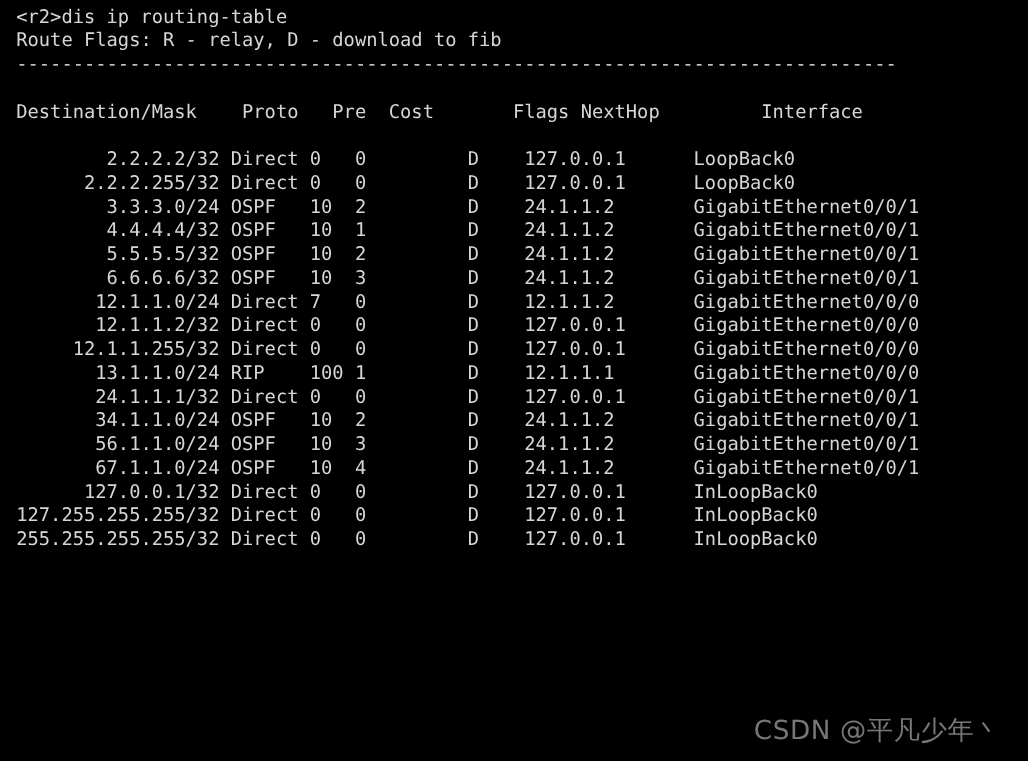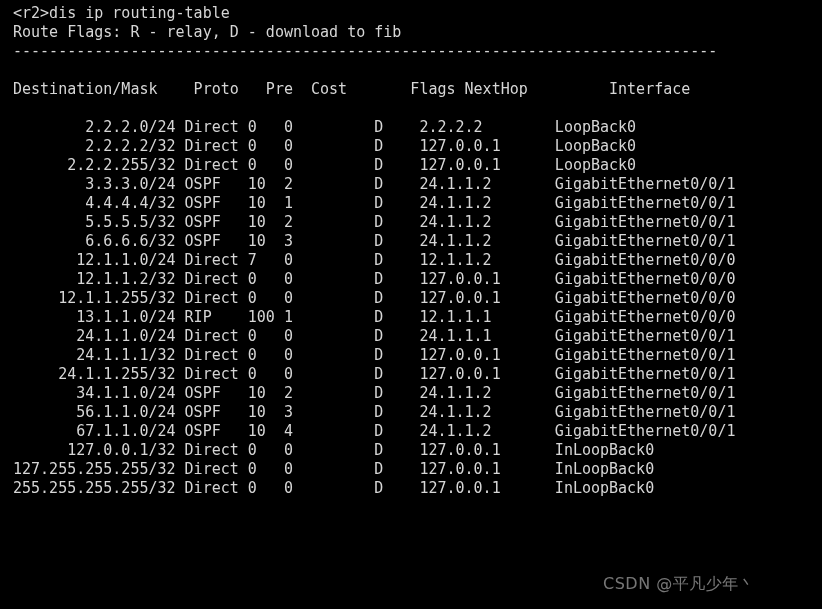--- a/index.html
+++ b/index.html
@@ -44,55 +44,52 @@
     font-size: 15px;
     line-height: 19px;
     color: #d6d6d6;
     overflow: hidden;
   }
   #watermark {
     position: absolute;
     left: 603px;
     top: 572px;
     font-family: "DejaVu Sans", "Liberation Sans", sans-serif;
-    font-size: 16px;
+    font-size: 21px;
     line-height: 24px;
     color: rgba(215, 215, 215, 0.55);
     white-space: nowrap;
     pointer-events: none;
     letter-spacing: 0.5px;
   }
 </style>
 </head>
 <body>
 
 <div id="terminal">
 
   <div class="line">&lt;r2&gt;dis ip routing-table</div>
   <div class="line">Route Flags: R - relay, D - download to fib</div>
   <div class="rule">------------------------------------------------------------------------------</div>
   <div class="line blank"></div>
   <div class="line">Destination/Mask    Proto   Pre  Cost       Flags NextHop         Interface</div>
   <div class="line blank"></div>
 
   <div id="route-rows">
-      <div class="line">        2.2.2.0/24 Direct 0   0         D    2.2.2.2        LoopBack0</div>
       <div class="line">        2.2.2.2/32 Direct 0   0         D    127.0.0.1      LoopBack0</div>
       <div class="line">      2.2.2.255/32 Direct 0   0         D    127.0.0.1      LoopBack0</div>
       <div class="line">        3.3.3.0/24 OSPF   10  2         D    24.1.1.2       GigabitEthernet0/0/1</div>
       <div class="line">        4.4.4.4/32 OSPF   10  1         D    24.1.1.2       GigabitEthernet0/0/1</div>
       <div class="line">        5.5.5.5/32 OSPF   10  2         D    24.1.1.2       GigabitEthernet0/0/1</div>
       <div class="line">        6.6.6.6/32 OSPF   10  3         D    24.1.1.2       GigabitEthernet0/0/1</div>
       <div class="line">       12.1.1.0/24 Direct 7   0         D    12.1.1.2       GigabitEthernet0/0/0</div>
       <div class="line">       12.1.1.2/32 Direct 0   0         D    127.0.0.1      GigabitEthernet0/0/0</div>
       <div class="line">     12.1.1.255/32 Direct 0   0         D    127.0.0.1      GigabitEthernet0/0/0</div>
       <div class="line">       13.1.1.0/24 RIP    100 1         D    12.1.1.1       GigabitEthernet0/0/0</div>
-      <div class="line">       24.1.1.0/24 Direct 0   0         D    24.1.1.1       GigabitEthernet0/0/1</div>
       <div class="line">       24.1.1.1/32 Direct 0   0         D    127.0.0.1      GigabitEthernet0/0/1</div>
-      <div class="line">     24.1.1.255/32 Direct 0   0         D    127.0.0.1      GigabitEthernet0/0/1</div>
       <div class="line">       34.1.1.0/24 OSPF   10  2         D    24.1.1.2       GigabitEthernet0/0/1</div>
       <div class="line">       56.1.1.0/24 OSPF   10  3         D    24.1.1.2       GigabitEthernet0/0/1</div>
       <div class="line">       67.1.1.0/24 OSPF   10  4         D    24.1.1.2       GigabitEthernet0/0/1</div>
       <div class="line">      127.0.0.1/32 Direct 0   0         D    127.0.0.1      InLoopBack0</div>
       <div class="line">127.255.255.255/32 Direct 0   0         D    127.0.0.1      InLoopBack0</div>
       <div class="line">255.255.255.255/32 Direct 0   0         D    127.0.0.1      InLoopBack0</div>
     </div>
 
   <div id="watermark">CSDN @平凡少年丶</div>
 </div>

